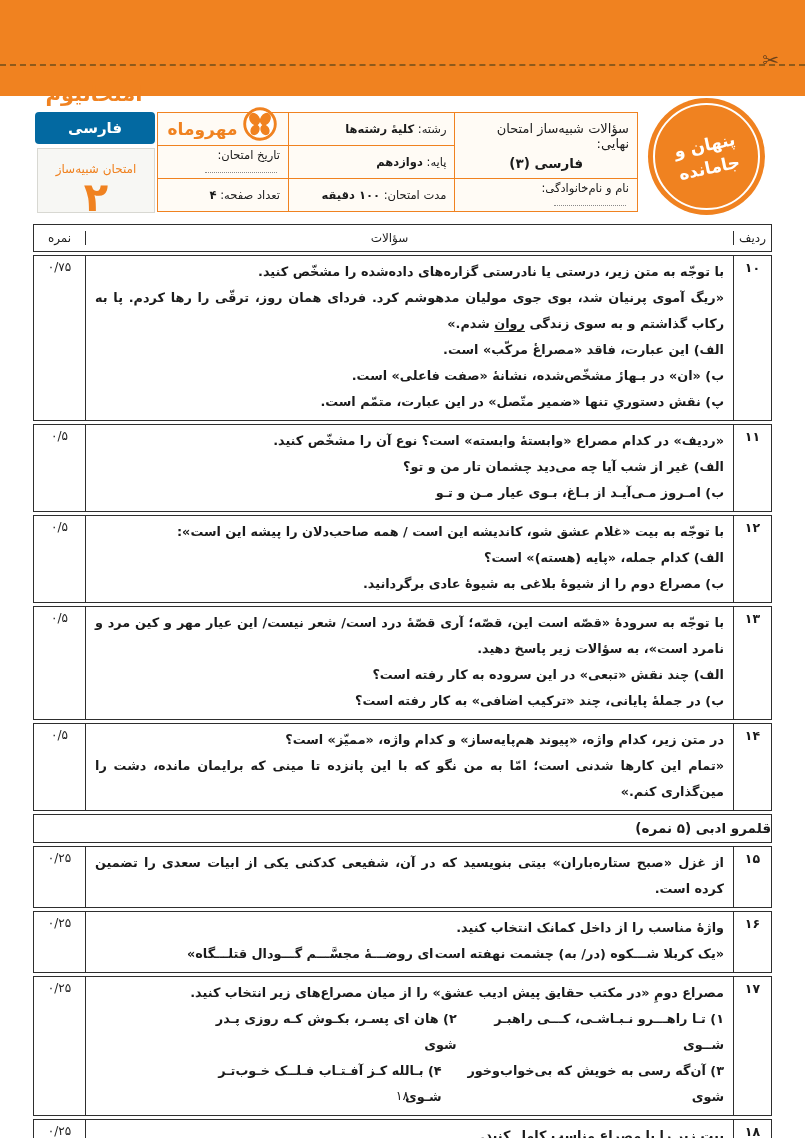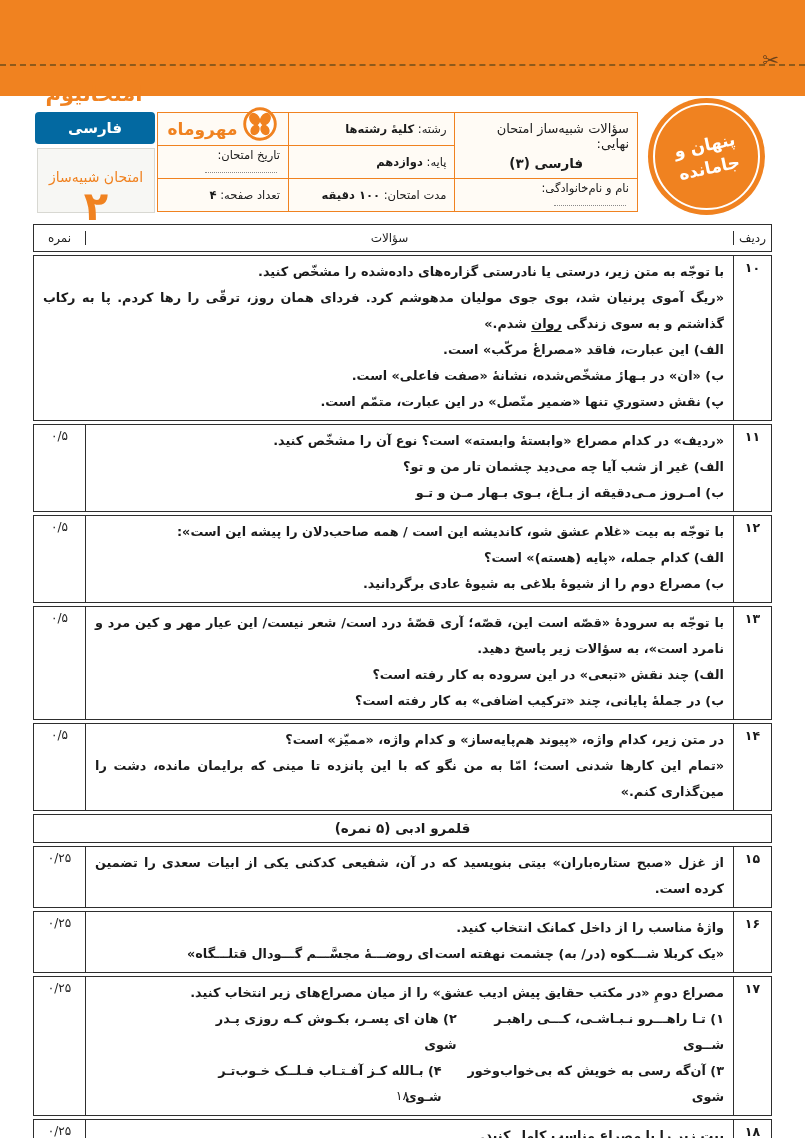--- a/index.html
+++ b/index.html
@@ -12,21 +12,21 @@
   .cutline{position:absolute;left:0;right:0;top:64px;border-top:2px dashed #8F5A1B;}
   .scissors{position:absolute;right:26px;top:50px;font-size:20px;color:#6E431A;line-height:1;}
   
   .brand{position:absolute;left:30px;top:82px;width:128px;text-align:center;
          font-size:21px;font-weight:bold;color:#F08220;letter-spacing:-1px;}
   .subject{position:absolute;left:35px;top:112px;width:120px;height:32px;background:#0369a1;
            color:#fff;font-weight:bold;font-size:15px;border-radius:4px;
            display:flex;align-items:center;justify-content:center;}
   .simbox{position:absolute;left:37px;top:148px;width:116px;height:63px;background:#f7f7f4;
           border:1px solid #d8d8d2;display:flex;flex-direction:column;align-items:center;}
-  .sim-label{color:#F08220;font-size:14px;margin-top:20px;}
+  .sim-label{color:#F08220;font-size:12px;margin-top:13px;}
   .sim-num{color:#F08220;font-size:40px;font-weight:bold;line-height:1.05;}
   
   .header-table{position:absolute;left:157px;top:112px;width:481px;border-collapse:collapse;direction:rtl;}
   .header-table td{border:1.5px solid #F08220;background:#FFFBF5;height:32px;
                    padding:0 8px;font-size:11.5px;vertical-align:middle;}
   .header-table .lbl{font-weight:normal;}
   .header-table .val{font-weight:bold;}
   .title-line1{font-size:13px;}
   .title-line2{font-size:13.5px;font-weight:bold;text-align:center;margin-top:4px;}
   .dotline{display:inline-block;width:72px;border-bottom:1.5px dotted #8a8a8a;height:10px;margin-right:3px;}
@@ -51,21 +51,21 @@
   .q-headrow .h-score{border-right:1.3px solid #2e2e2e;}
   .h-q{flex:1;text-align:center;}
   .q-num{padding-top:4px;font-weight:bold;font-size:12.5px;}
   .q-score{padding-top:4px;font-size:12px;}
   .q-body{flex:1;padding:3px 9px 5px;font-size:12.8px;line-height:26px;font-weight:bold;
           text-align:justify;}
   .q-line u{text-underline-offset:3px;}
   .verse{display:flex;justify-content:space-between;padding-left:92px;text-align:right;}
   .q-section,.q-footer{border:1.3px solid #2e2e2e;margin-bottom:3px;background:#fff;text-align:center;
           font-weight:bold;}
-  .q-section{font-size:13.5px;height:27px;line-height:27px;}
+  .q-section{font-size:13.5px;height:27px;line-height:27px;text-align:right;}
   .pagenum{position:absolute;left:0;top:1088px;width:100%;text-align:center;font-size:12.5px;color:#222;}
 </style>
 </head>
 <body>
 
 <div class="page">
 
   <div class="topbar">
     <div class="cutline"></div>
     <div class="scissors">✂</div>
@@ -152,27 +152,28 @@
     <div id="q-rows">
         <div class="q-row">
           <div class="q-num">۱۰</div>
           <div class="q-body">
             <div class="q-line">با توجّه به متن زیر، درستی یا نادرستی گزاره‌های داده‌شده را مشخّص کنید.</div>
             <div class="q-line">«ریگ آموی پرنیان شد، بوی جوی مولیان مدهوشم کرد. فردای همان روز، ترقّی را رها کردم. پا به رکاب گذاشتم و به سوی زندگی <u>روان</u> شدم.»</div>
             <div class="q-line">الف) این عبارت، فاقد «مصراعٔ مرکّب» است.</div>
             <div class="q-line">ب) «ان» در بـهارٔ مشخّص‌شده، نشانهٔ «صفت فاعلی» است.</div>
             <div class="q-line">پ) نقش دستوریِ تنها «ضمیر متّصل» در این عبارت، متمّم است.</div>
           </div>
+          <div class="q-score">۰/۷۵</div>
         </div>
         <div class="q-row">
           <div class="q-num">۱۱</div>
           <div class="q-body">
             <div class="q-line">«ردیف» در کدام مصراع «وابستهٔ وابسته» است؟ نوع آن را مشخّص کنید.</div>
             <div class="q-line">الف) غیر از شب آیا چه می‌دید چشمان تار من و تو؟</div>
-            <div class="q-line">ب) امـروز مـی‌دقیقه از بـاغ، بـوی بـهار مـن و تـو</div>
+            <div class="q-line">ب) امـروز مـی‌آیـد از بـاغ، بـوی عیار مـن و تـو</div>
           </div>
           <div class="q-score">۰/۵</div>
         </div>
         <div class="q-row">
           <div class="q-num">۱۲</div>
           <div class="q-body">
             <div class="q-line">با توجّه به بیت «غلام عشق شو، کاندیشه این است / همه صاحب‌دلان را پیشه این است»:</div>
             <div class="q-line">الف) کدام جمله، «پایه (هسته)» است؟</div>
             <div class="q-line">ب) مصراع دوم را از شیوهٔ بلاغی به شیوهٔ عادی برگردانید.</div>
           </div>

